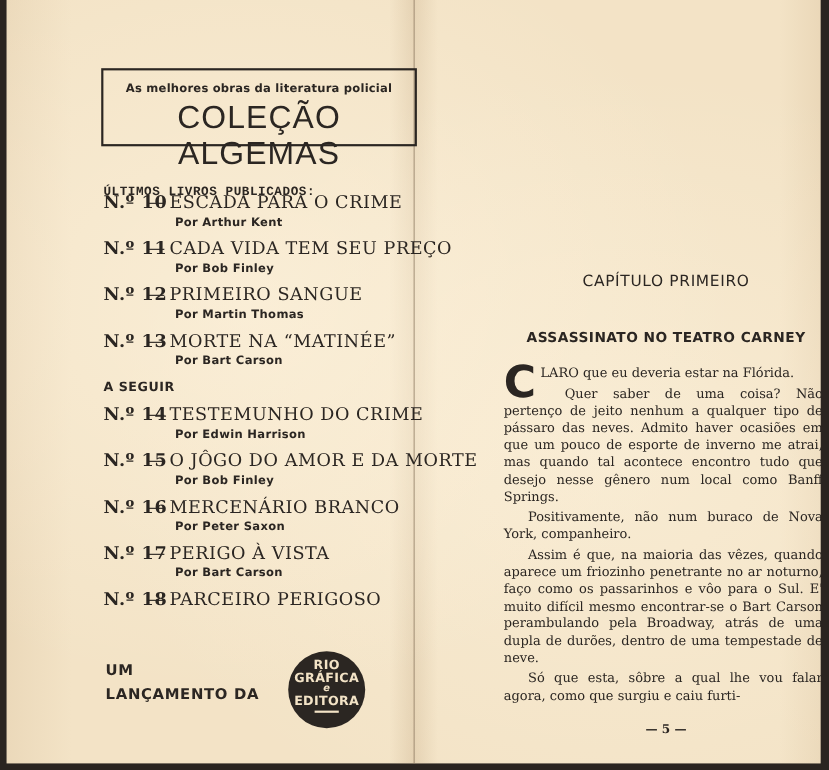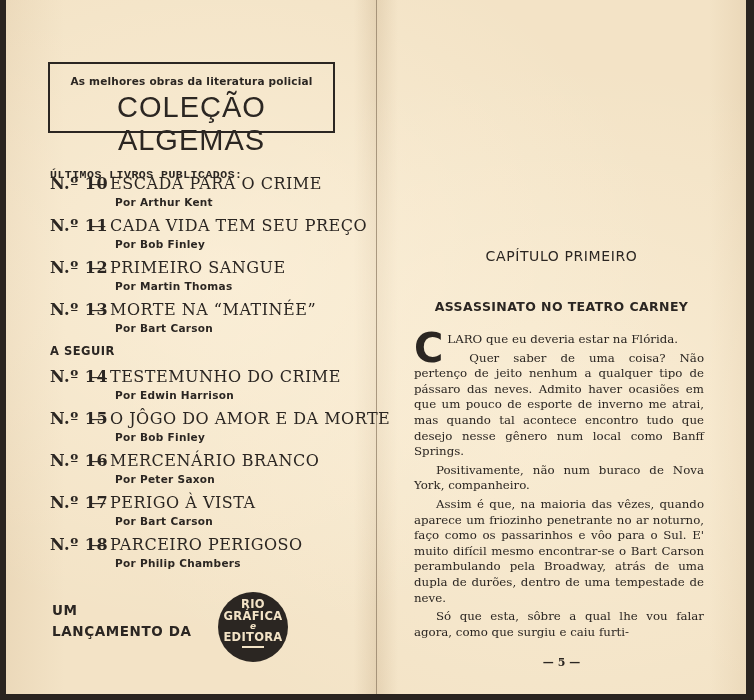--- a/index.html
+++ b/index.html
@@ -12,21 +12,21 @@
     background: #f3e3c6;
     background-image:
       radial-gradient(ellipse at 30% 40%, rgba(255,245,225,0.55), rgba(0,0,0,0) 60%),
       radial-gradient(ellipse at 75% 60%, rgba(255,245,225,0.45), rgba(0,0,0,0) 60%),
       linear-gradient(90deg, rgba(200,170,130,0.18), rgba(0,0,0,0) 8%, rgba(0,0,0,0) 47%, rgba(180,150,110,0.25) 50%, rgba(0,0,0,0) 53%, rgba(0,0,0,0) 95%, rgba(200,170,130,0.2));
   }
   .spine {
     position: absolute; left: 370px; top: 0; width: 1px; height: 694px;
     background: #8a7760; opacity: 0.7;
   }
-  .page { position: absolute; top: 0; height: 534px; color: #2b2622; }
+  .page { position: absolute; top: 0; height: 534px; color: #2b2622; margin-left: 44px; }
   .left-page { left: 0; width: 370px; }
   .right-page { left: 371px; width: 369px; }
 
   
   .banner {
     position: absolute; left: 42px; top: 62px; width: 287px; height: 71px;
     border: 2.5px solid #2b2622; box-sizing: border-box;
     text-align: center;
   }
   .banner-sub {
@@ -140,21 +140,20 @@
       <div class="book">
         <div class="book-line"><span class="book-num">N.º 16</span><span class="book-dash">—</span><span>MERCENÁRIO BRANCO</span></div>
         <div class="book-author">Por Peter Saxon</div>
       </div>
       <div class="book">
         <div class="book-line"><span class="book-num">N.º 17</span><span class="book-dash">—</span><span>PERIGO À VISTA</span></div>
         <div class="book-author">Por Bart Carson</div>
       </div>
       <div class="book">
         <div class="book-line"><span class="book-num">N.º 18</span><span class="book-dash">—</span><span>PARCEIRO PERIGOSO</span></div>
-        <div class="book-author">Por Philip Chambers</div>
       </div>
     </div>
 
     <div class="launch">
       <div>UM</div>
       <div>LANÇAMENTO DA</div>
     </div>
 
     <div class="logo">
       <div class="logo-line">RIO</div>

